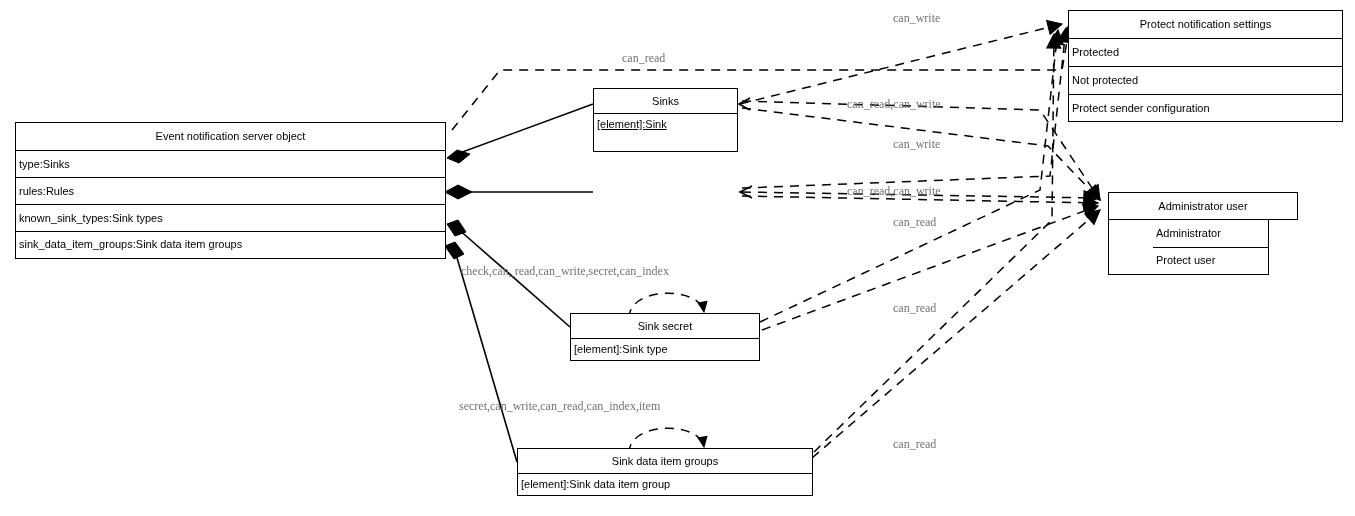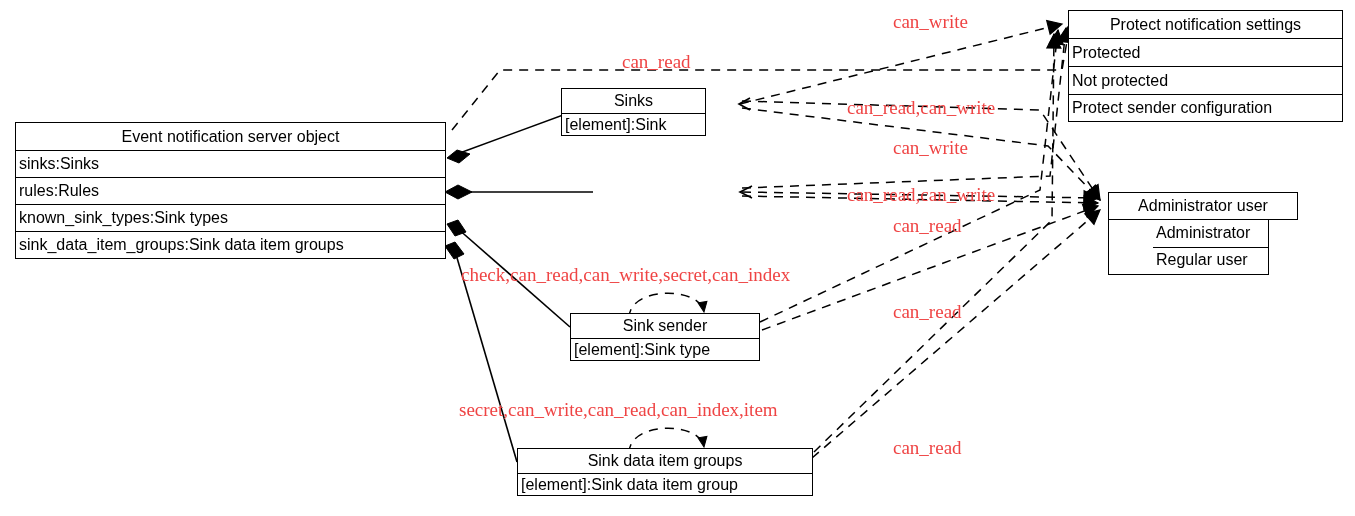--- a/index.html
+++ b/index.html
@@ -27,35 +27,35 @@
     box-sizing: border-box;
     background: #ffffff;
     border: 1.5px solid #000000;
     z-index: 5;
   }
   .uml-row {
     box-sizing: border-box;
     border-bottom: 1.5px solid #000000;
     background: #ffffff;
     font-family: "Liberation Sans", sans-serif;
-    font-size: 16px;
+    font-size: 11px;
     color: #000000;
     line-height: 1;
     white-space: nowrap;
     display: flex;
     align-items: center;
   }
   .uml-row:last-child { border-bottom: none; }
   .uml-row.title { justify-content: center; }
   .uml-row.attr { justify-content: flex-start; padding-left: 3px; }
   .edge-label {
     position: absolute;
     font-family: "Liberation Serif", serif;
-    font-size: 19px;
-    color: #ef4444;
+    font-size: 12px;
+    color: #737373;
     white-space: nowrap;
     line-height: 1;
     z-index: 4;
   }
 </style>
 </head>
 <body>
 
 <div id="canvas">
 
@@ -119,34 +119,34 @@
     </g>
 
     <g>
       <path d="M 750,98 L 739,104 L 750,110" fill="none" stroke="#000" stroke-width="1.6"></path>
       <path d="M 752,186 L 740,192 L 752,198" fill="none" stroke="#000" stroke-width="1.6"></path>
     </g>
   </svg>
 
   <div class="uml-box" style="left:15px; top:122px; width:431px; height:137px;">
     <div class="uml-row title" style="height:28px;">Event notification server object</div>
-    <div class="uml-row attr" style="height:27px;">sinks:Sinks</div>
+    <div class="uml-row attr" style="height:27px;">type:Sinks</div>
     <div class="uml-row attr" style="height:27px;">rules:Rules</div>
     <div class="uml-row attr" style="height:27px;">known_sink_types:Sink types</div>
     <div class="uml-row attr" style="height:25px;">sink_data_item_groups:Sink data item groups</div>
   </div>
 
-  <div class="uml-box" style="left:561px; top:88px; width:145px; height:48px;">
+  <div class="uml-box" style="left:593px; top:88px; width:145px; height:64px;">
     <div class="uml-row title" style="height:25px;">Sinks</div>
-    <div class="uml-row attr" style="height:21px;">[element]:Sink</div>
+    <div class="uml-row attr" style="height:21px;text-decoration:underline;">[element]:Sink</div>
   </div>
 
 
   <div class="uml-box" style="left:570px; top:313px; width:190px; height:48px;">
-    <div class="uml-row title" style="height:25px;">Sink sender</div>
+    <div class="uml-row title" style="height:25px;">Sink secret</div>
     <div class="uml-row attr" style="height:21px;">[element]:Sink type</div>
   </div>
 
   <div class="uml-box" style="left:517px; top:448px; width:296px; height:48px;">
     <div class="uml-row title" style="height:25px;">Sink data item groups</div>
     <div class="uml-row attr" style="height:21px;">[element]:Sink data item group</div>
   </div>
 
   <div class="uml-box" style="left:1068px; top:10px; width:275px; height:112px;">
     <div class="uml-row title" style="height:28px;">Protect notification settings</div>
@@ -154,21 +154,21 @@
     <div class="uml-row attr" style="height:28px;">Not protected</div>
     <div class="uml-row attr" style="height:26px;">Protect sender configuration</div>
   </div>
 
   <div style="position:absolute; left:1108px; top:192px; z-index:5;">
     <div class="uml-box" style="position:relative; left:0; top:0; width:190px; height:28px;">
       <div class="uml-row title" style="height:100%;">Administrator user</div>
     </div>
     <div class="uml-box" style="position:relative; left:0; top:-1.5px; width:161px; height:56px;padding-left:44px;">
       <div class="uml-row attr" style="height:28px;">Administrator</div>
-      <div class="uml-row attr" style="height:25px;">Regular user</div>
+      <div class="uml-row attr" style="height:25px;">Protect user</div>
     </div>
   </div>
 
   <div class="edge-label" style="left:893px; top:12px;">can_write</div>
   <div class="edge-label" style="left:622px; top:52px;">can_read</div>
   <div class="edge-label" style="left:847px; top:98px;">can_read,can_write</div>
   <div class="edge-label" style="left:893px; top:138px;">can_write</div>
   <div class="edge-label" style="left:847px; top:185px;">can_read,can_write</div>
   <div class="edge-label" style="left:893px; top:216px;">can_read</div>
   <div class="edge-label" style="left:461px; top:265px;">check,can_read,can_write,secret,can_index</div>

